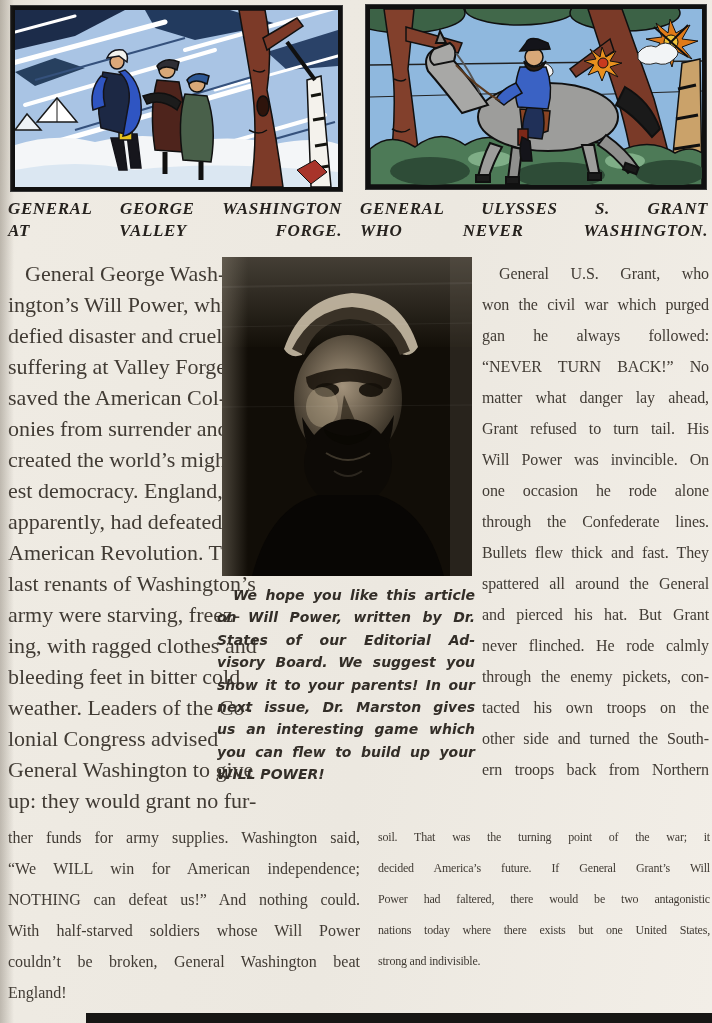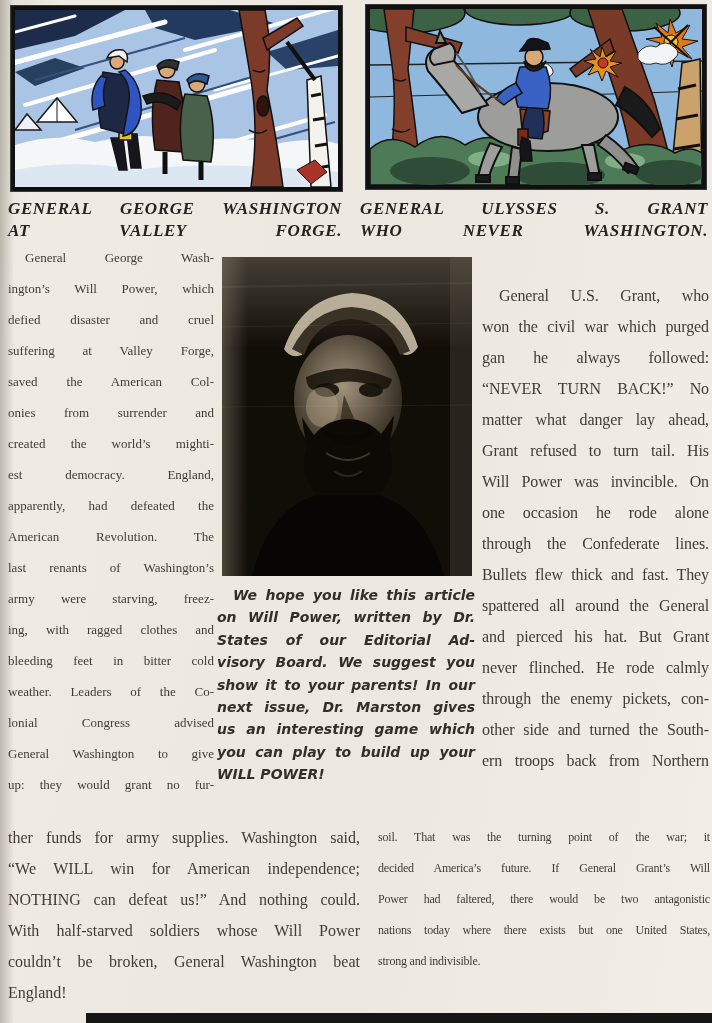--- a/index.html
+++ b/index.html
@@ -25,23 +25,23 @@
     font-size:17px; line-height:22px; letter-spacing:0.6px; color:#26221e;
   }
   .caption-left  { left:8px;   top:198px; width:334px; }
   .caption-right { left:360px; top:198px; width:348px; }
 
   .textcol { position:absolute; color:#413b34; }
   .tline { white-space:nowrap; text-align:justify; text-align-last:justify; overflow:visible; }
   .indent-first .tline:first-child { text-indent:17px; }
   .end-left .tline:last-child { text-align-last:left; }
 
-  .col-left  { left:8px;   top:242px; width:206px; font-size:13px; }
+  .col-left  { left:8px;   top:258px; width:206px; font-size:22px; }
   .col-left  .tline { height:31px; line-height:31px; }
-  .col-right { left:482px; top:258px; width:227px; font-size:16px; letter-spacing:-0.1px;margin-top:22px; }
+  .col-right { left:482px; top:258px; width:227px; font-size:16px; letter-spacing:-0.1px; }
   .col-right .tline { height:31px; line-height:31px; }
   .col-bottom-left  { left:8px;   top:822px; width:352px; font-size:16px; }
   .col-bottom-left  .tline { height:31px; line-height:31px; }
   .col-bottom-right { left:378px; top:822px; width:332px; font-size:12px; letter-spacing:-0.2px; }
   .col-bottom-right .tline { height:31px; line-height:31px; }
 
   .photo { position:absolute; left:222px; top:257px; width:250px; height:319px; }
   .photo svg { display:block; width:100%; height:100%; }
 
   .photo-caption {
@@ -242,20 +242,21 @@
       <div class="tline">matter what danger lay ahead,</div>
       <div class="tline">Grant refused to turn tail. His</div>
       <div class="tline">Will Power was invincible. On</div>
       <div class="tline">one occasion he rode alone</div>
       <div class="tline">through the Confederate lines.</div>
       <div class="tline">Bullets flew thick and fast. They</div>
       <div class="tline">spattered all around the General</div>
       <div class="tline">and pierced his hat. But Grant</div>
       <div class="tline">never flinched. He rode calmly</div>
       <div class="tline">through the enemy pickets, con-</div>
+      <div class="tline">tacted his own troops on the</div>
       <div class="tline">other side and turned the South-</div>
       <div class="tline">ern troops back from Northern</div>
     </div>
   <div class="textcol col-bottom-left end-left">
       <div class="tline">ther funds for army supplies. Washington said,</div>
       <div class="tline">“We WILL win for American independence;</div>
       <div class="tline">NOTHING can defeat us!” And nothing could.</div>
       <div class="tline">With half-starved soldiers whose Will Power</div>
       <div class="tline">couldn’t be broken, General Washington beat</div>
       <div class="tline">England!</div>
@@ -314,19 +315,19 @@
   </div>
 
   <div class="photo-caption">
       <div class="tline">We hope you like this article</div>
       <div class="tline">on Will Power, written by Dr.</div>
       <div class="tline">States of our Editorial Ad-</div>
       <div class="tline">visory Board. We suggest you</div>
       <div class="tline">show it to your parents! In our</div>
       <div class="tline">next issue, Dr. Marston gives</div>
       <div class="tline">us an interesting game which</div>
-      <div class="tline">you can play to build up your</div>
+      <div class="tline">you can flew to build up your</div>
       <div class="tline">WILL POWER!</div>
     </div>
 
   <div class="bottom-bar"></div>
 
 </div>
 
 </body></html>

